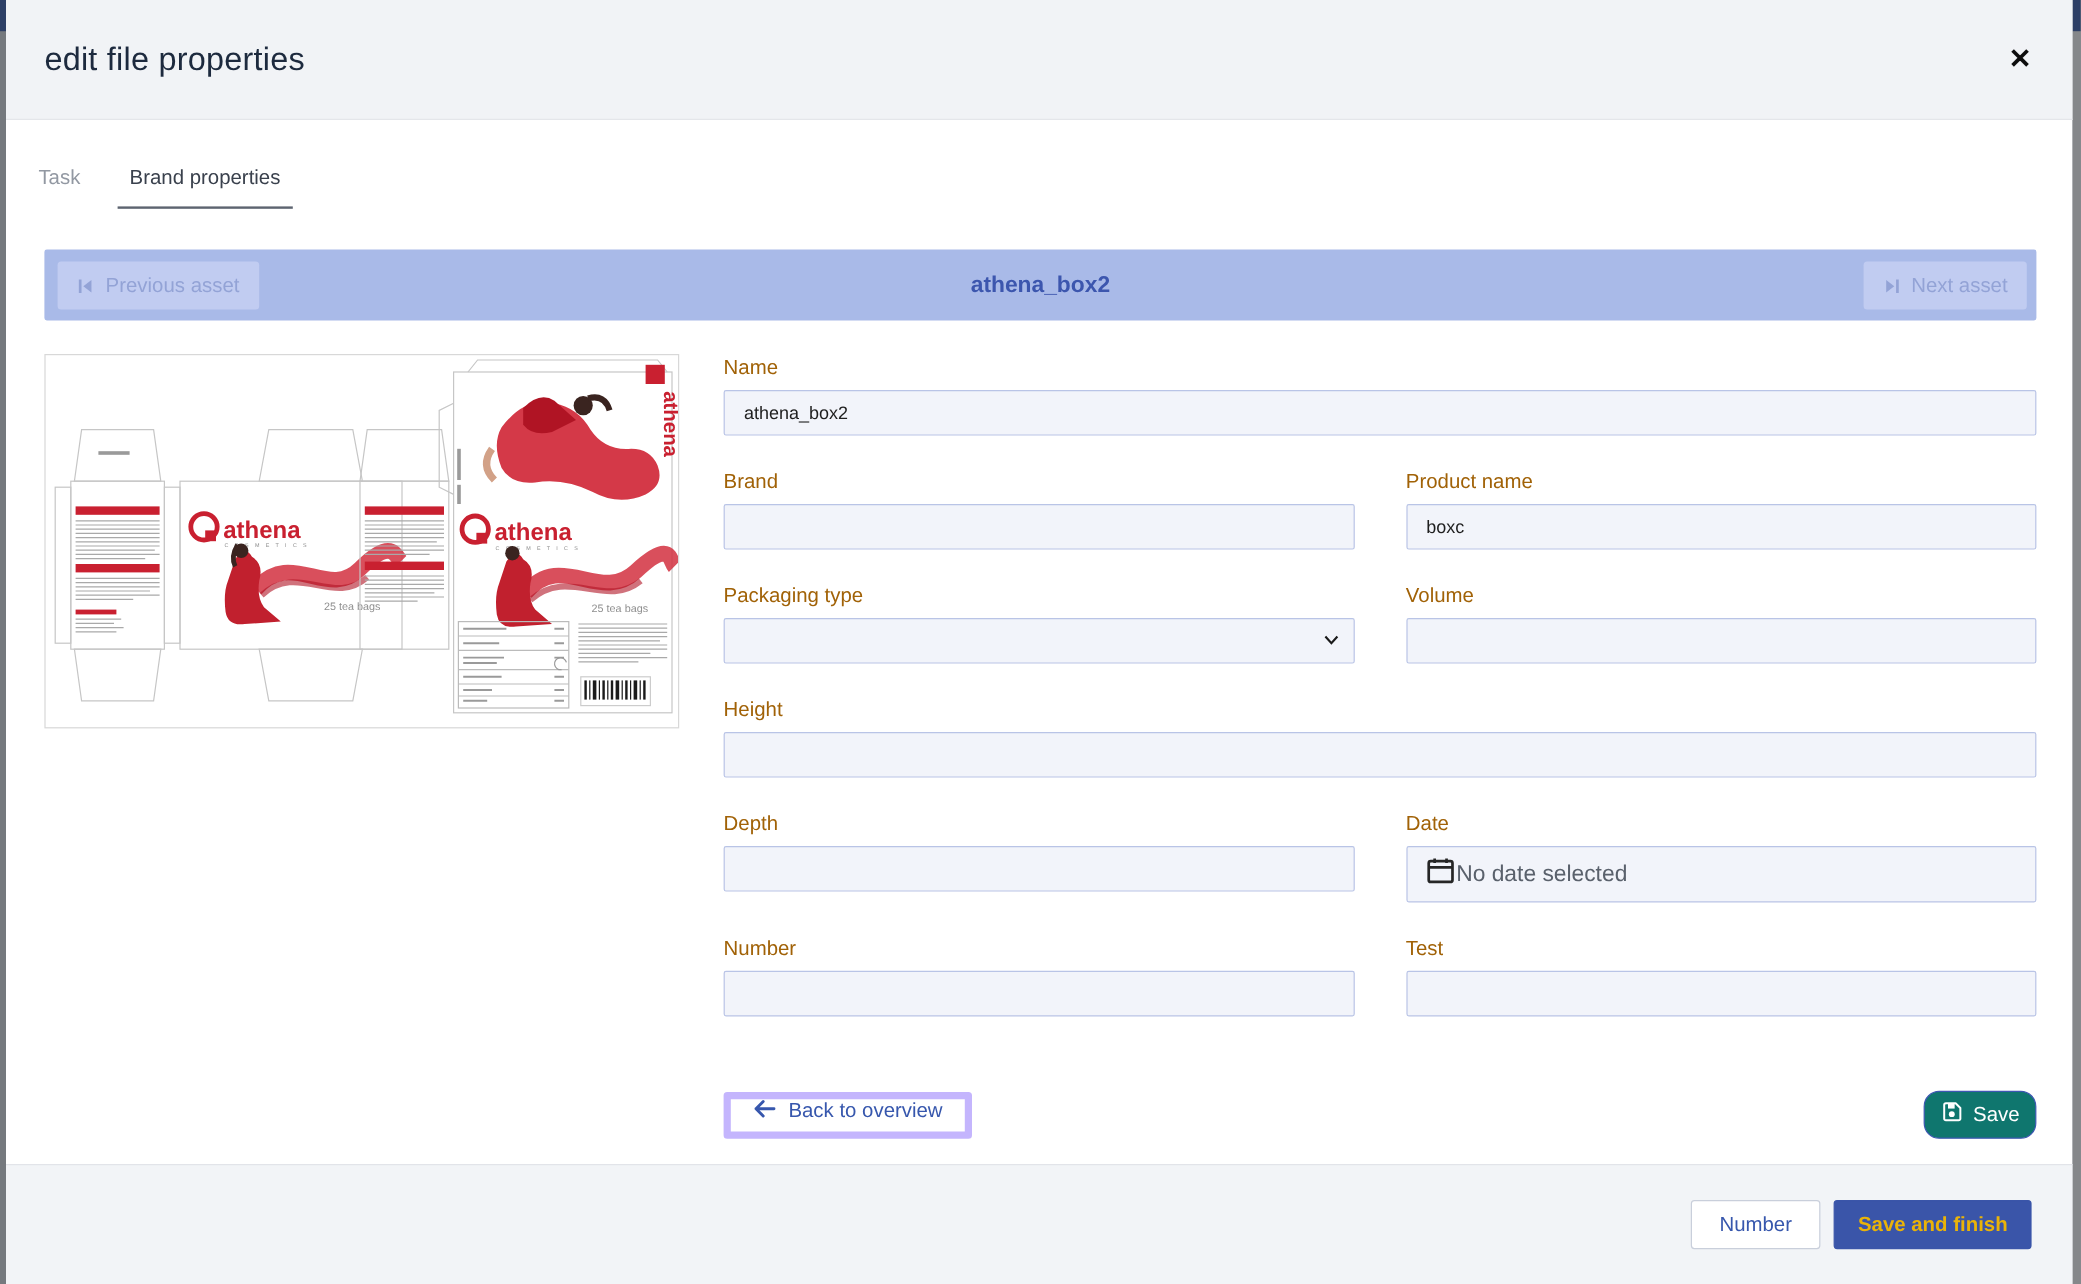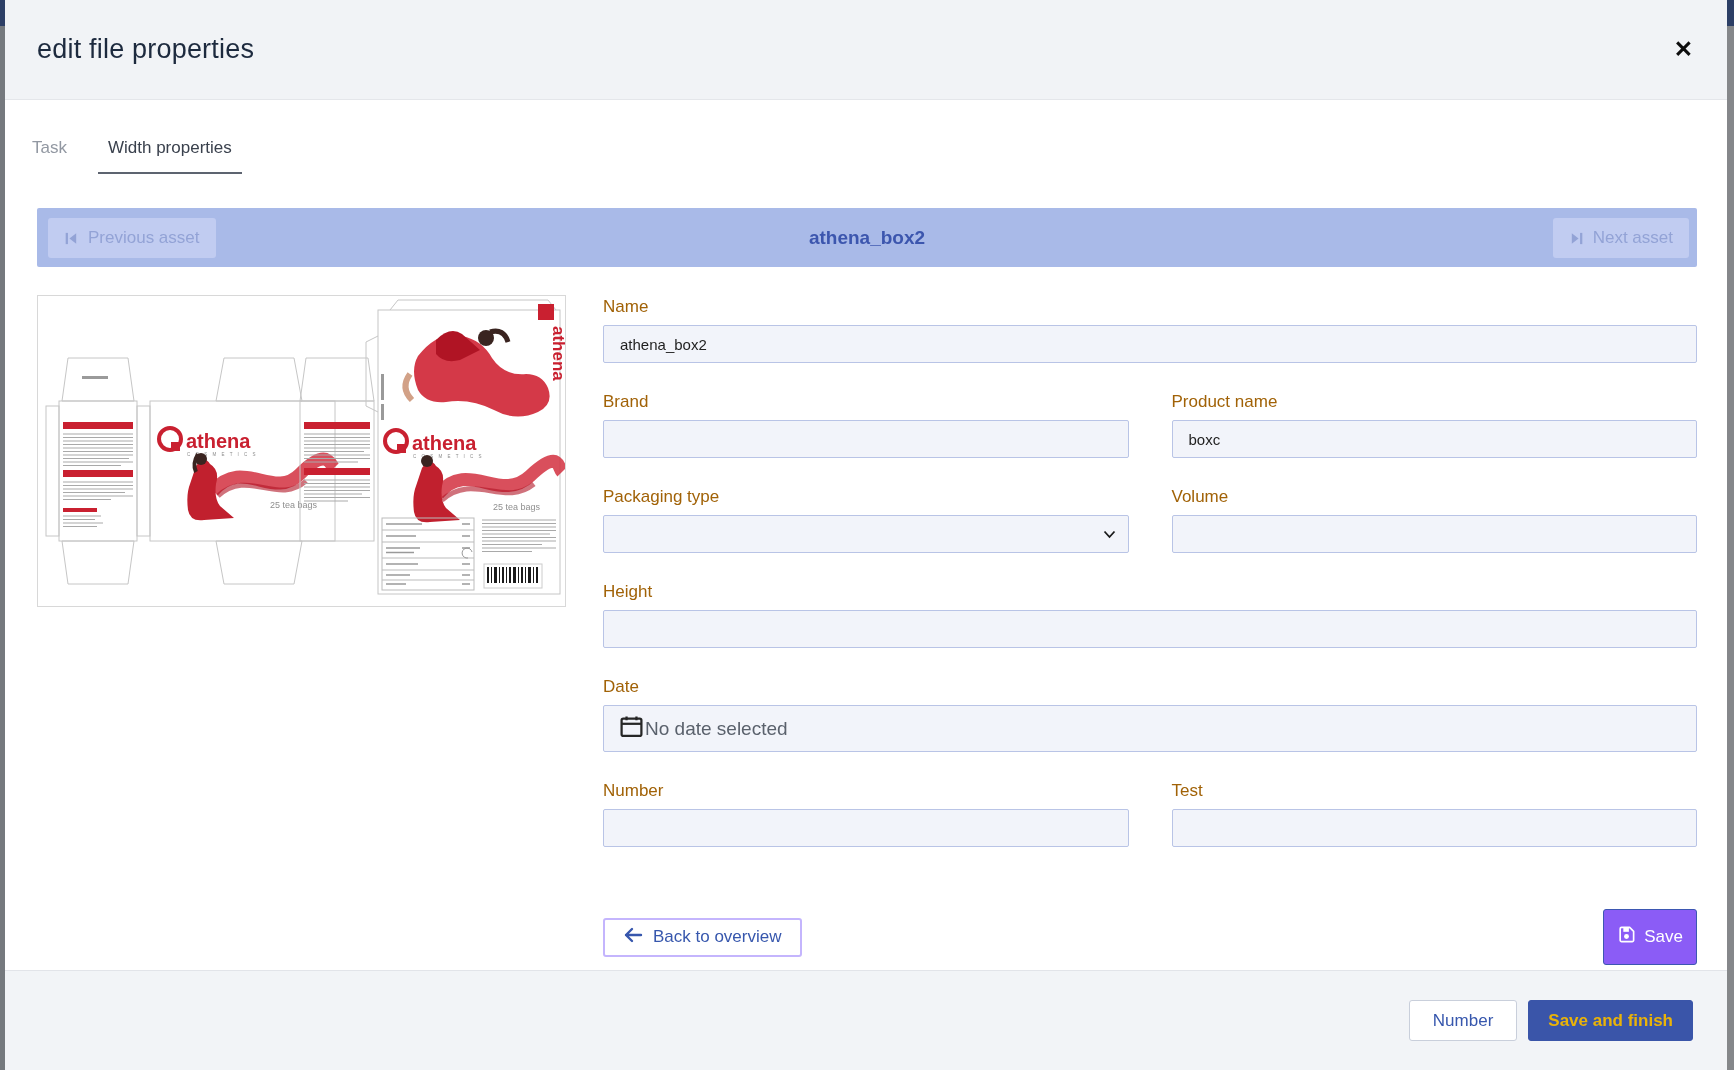--- a/index.html
+++ b/index.html
@@ -87,29 +87,29 @@
   .datelike {
     width:100%; height:47px;
     background:#f2f4fa; border:1px solid #b9c4e6; border-radius:2px;
     display:flex; align-items:center; 
     padding:0 14px; cursor:pointer;
     font-size:19px; color:#5a616c;
   }
   
   .actions { display:flex; justify-content:space-between; align-items:center; margin-top:33px; }
   .back-btn {
-    display:flex; align-items:center; gap:10px;
-    background:#ffffff; border:2px solid #c4b5fd; border-radius:3px;
+    display:flex; gap:10px;
+    background:#ffffff; border:6px solid #c4b5fd; border-radius:3px;
     padding:0 18px; height:39px;
     font-size:17px; color:#3757ad; cursor:pointer;
   }
   .save-btn {
     display:flex; align-items:center; gap:8px;
-    background:#8b5cf6; border:1px solid #3d57b2; border-radius:3px;
-    padding:0 13px; height:56px;
+    background:#0f766e; border:1px solid #3d57b2; border-radius:13px;
+    padding:0 13px; height:40px;
     font-size:17px; color:#ffffff; cursor:pointer;
   }
   
   .modal-footer {
     flex:none; height:100px;
     background:#f2f4f7; border-top:1px solid #e2e4e9;
     display:flex; align-items:center; justify-content:flex-end; gap:11px;
     padding-right:34px;
   }
   .cancel-btn {
@@ -135,21 +135,21 @@
 
 <div class="modal">
 
   <div class="modal-header">
     <span class="modal-title">edit file properties</span>
     <button class="close-btn">✕</button>
   </div>
 
   <div class="tabbar">
     <button class="tab">Task</button>
-    <button class="tab active">Width properties</button>
+    <button class="tab active">Brand properties</button>
   </div>
 
   <div class="banner">
     <button class="banner-btn prev">
       <span>
         <svg width="15" height="15" viewBox="0 0 16 16" fill="none">
           <path d="M3 2v12" stroke="#93a3d6" stroke-width="2.4"></path>
           <path d="M13 2.5 5.8 8 13 13.5z" fill="#93a3d6"></path>
         </svg>
       </span>
@@ -341,20 +341,24 @@
 
       <div class="row">
         <div class="col field">
           <label>Height</label>
           <input class="txt" type="text" value="" style="">
         </div>
       </div>
 
       <div class="row">
         <div class="col field">
+          <label>Depth</label>
+          <input class="txt" type="text" value="" style="">
+        </div>
+        <div class="col field">
           <label>Date</label>
           <div class="datelike">
             <span>
               <svg width="27" height="27" viewBox="0 0 24 24" fill="none">
                 <rect x="3.2" y="5" width="17.6" height="15.4" rx="1.5" stroke="#262626" stroke-width="2"></rect>
                 <path d="M3.2 9.6 h17.6" stroke="#262626" stroke-width="2"></path>
                 <path d="M7.6 3 v3.4 M16.4 3 v3.4" stroke="#262626" stroke-width="2"></path>
               </svg>
             </span>
             <span>No date selected</span>

